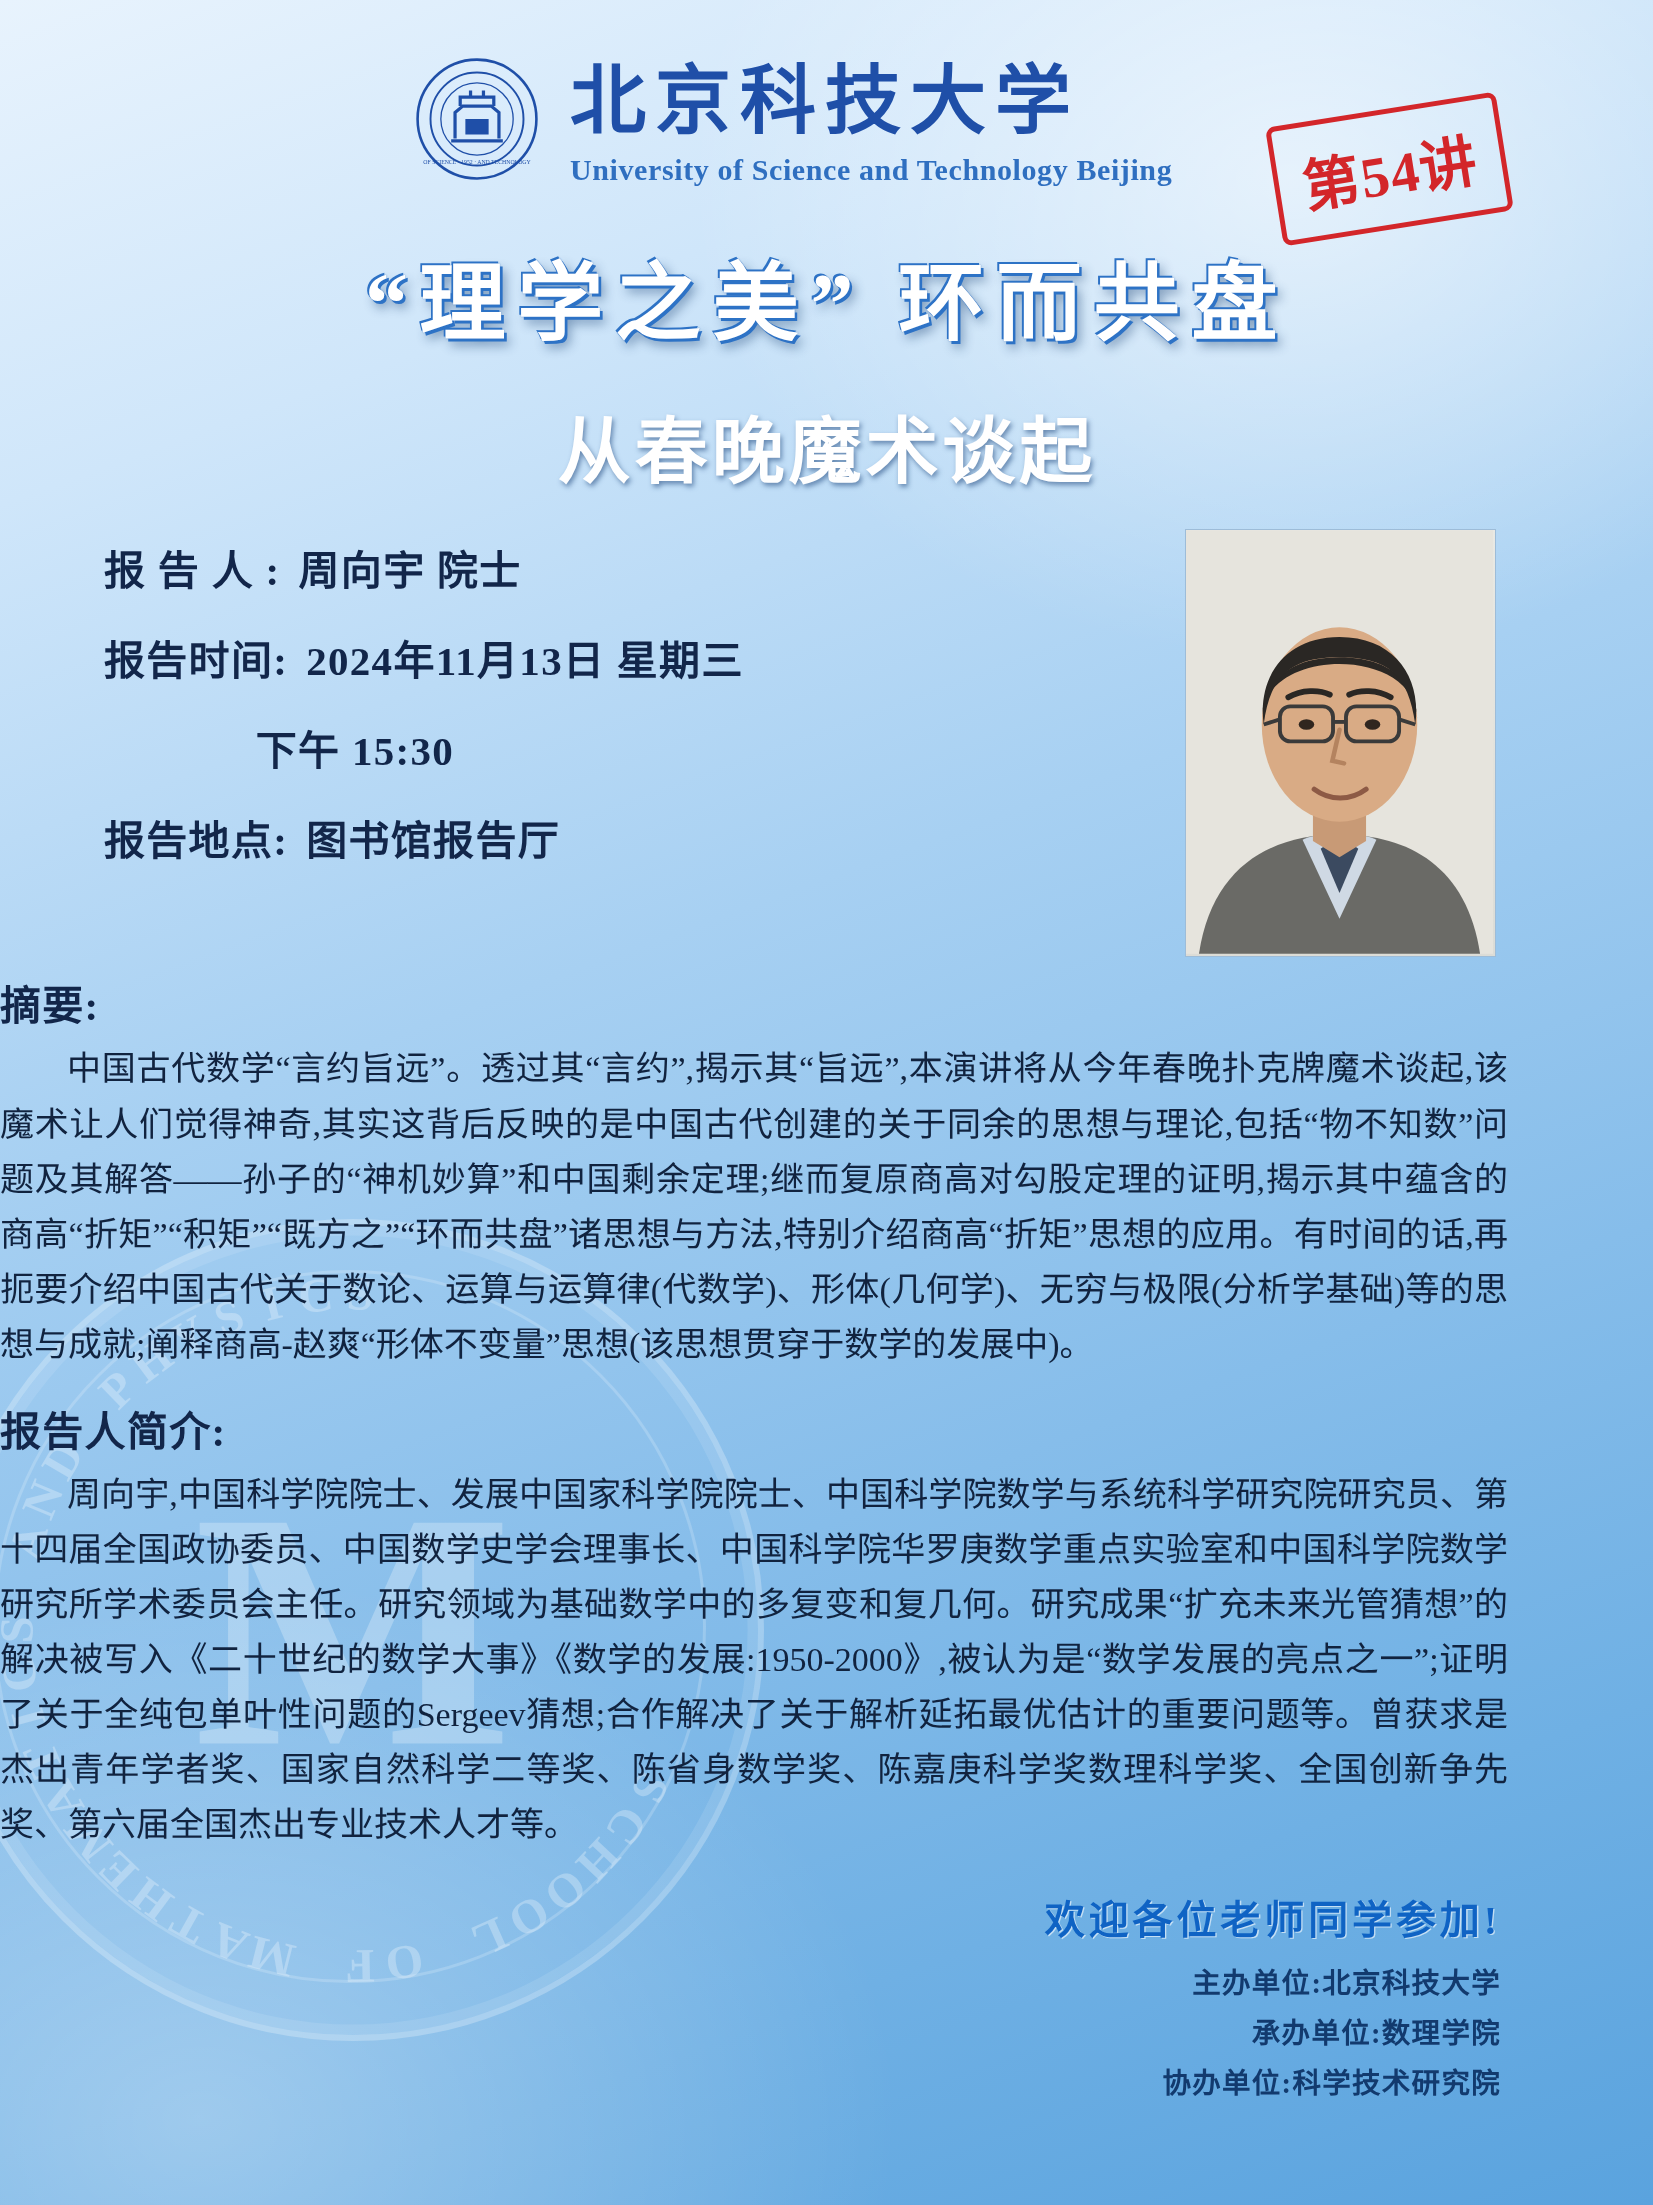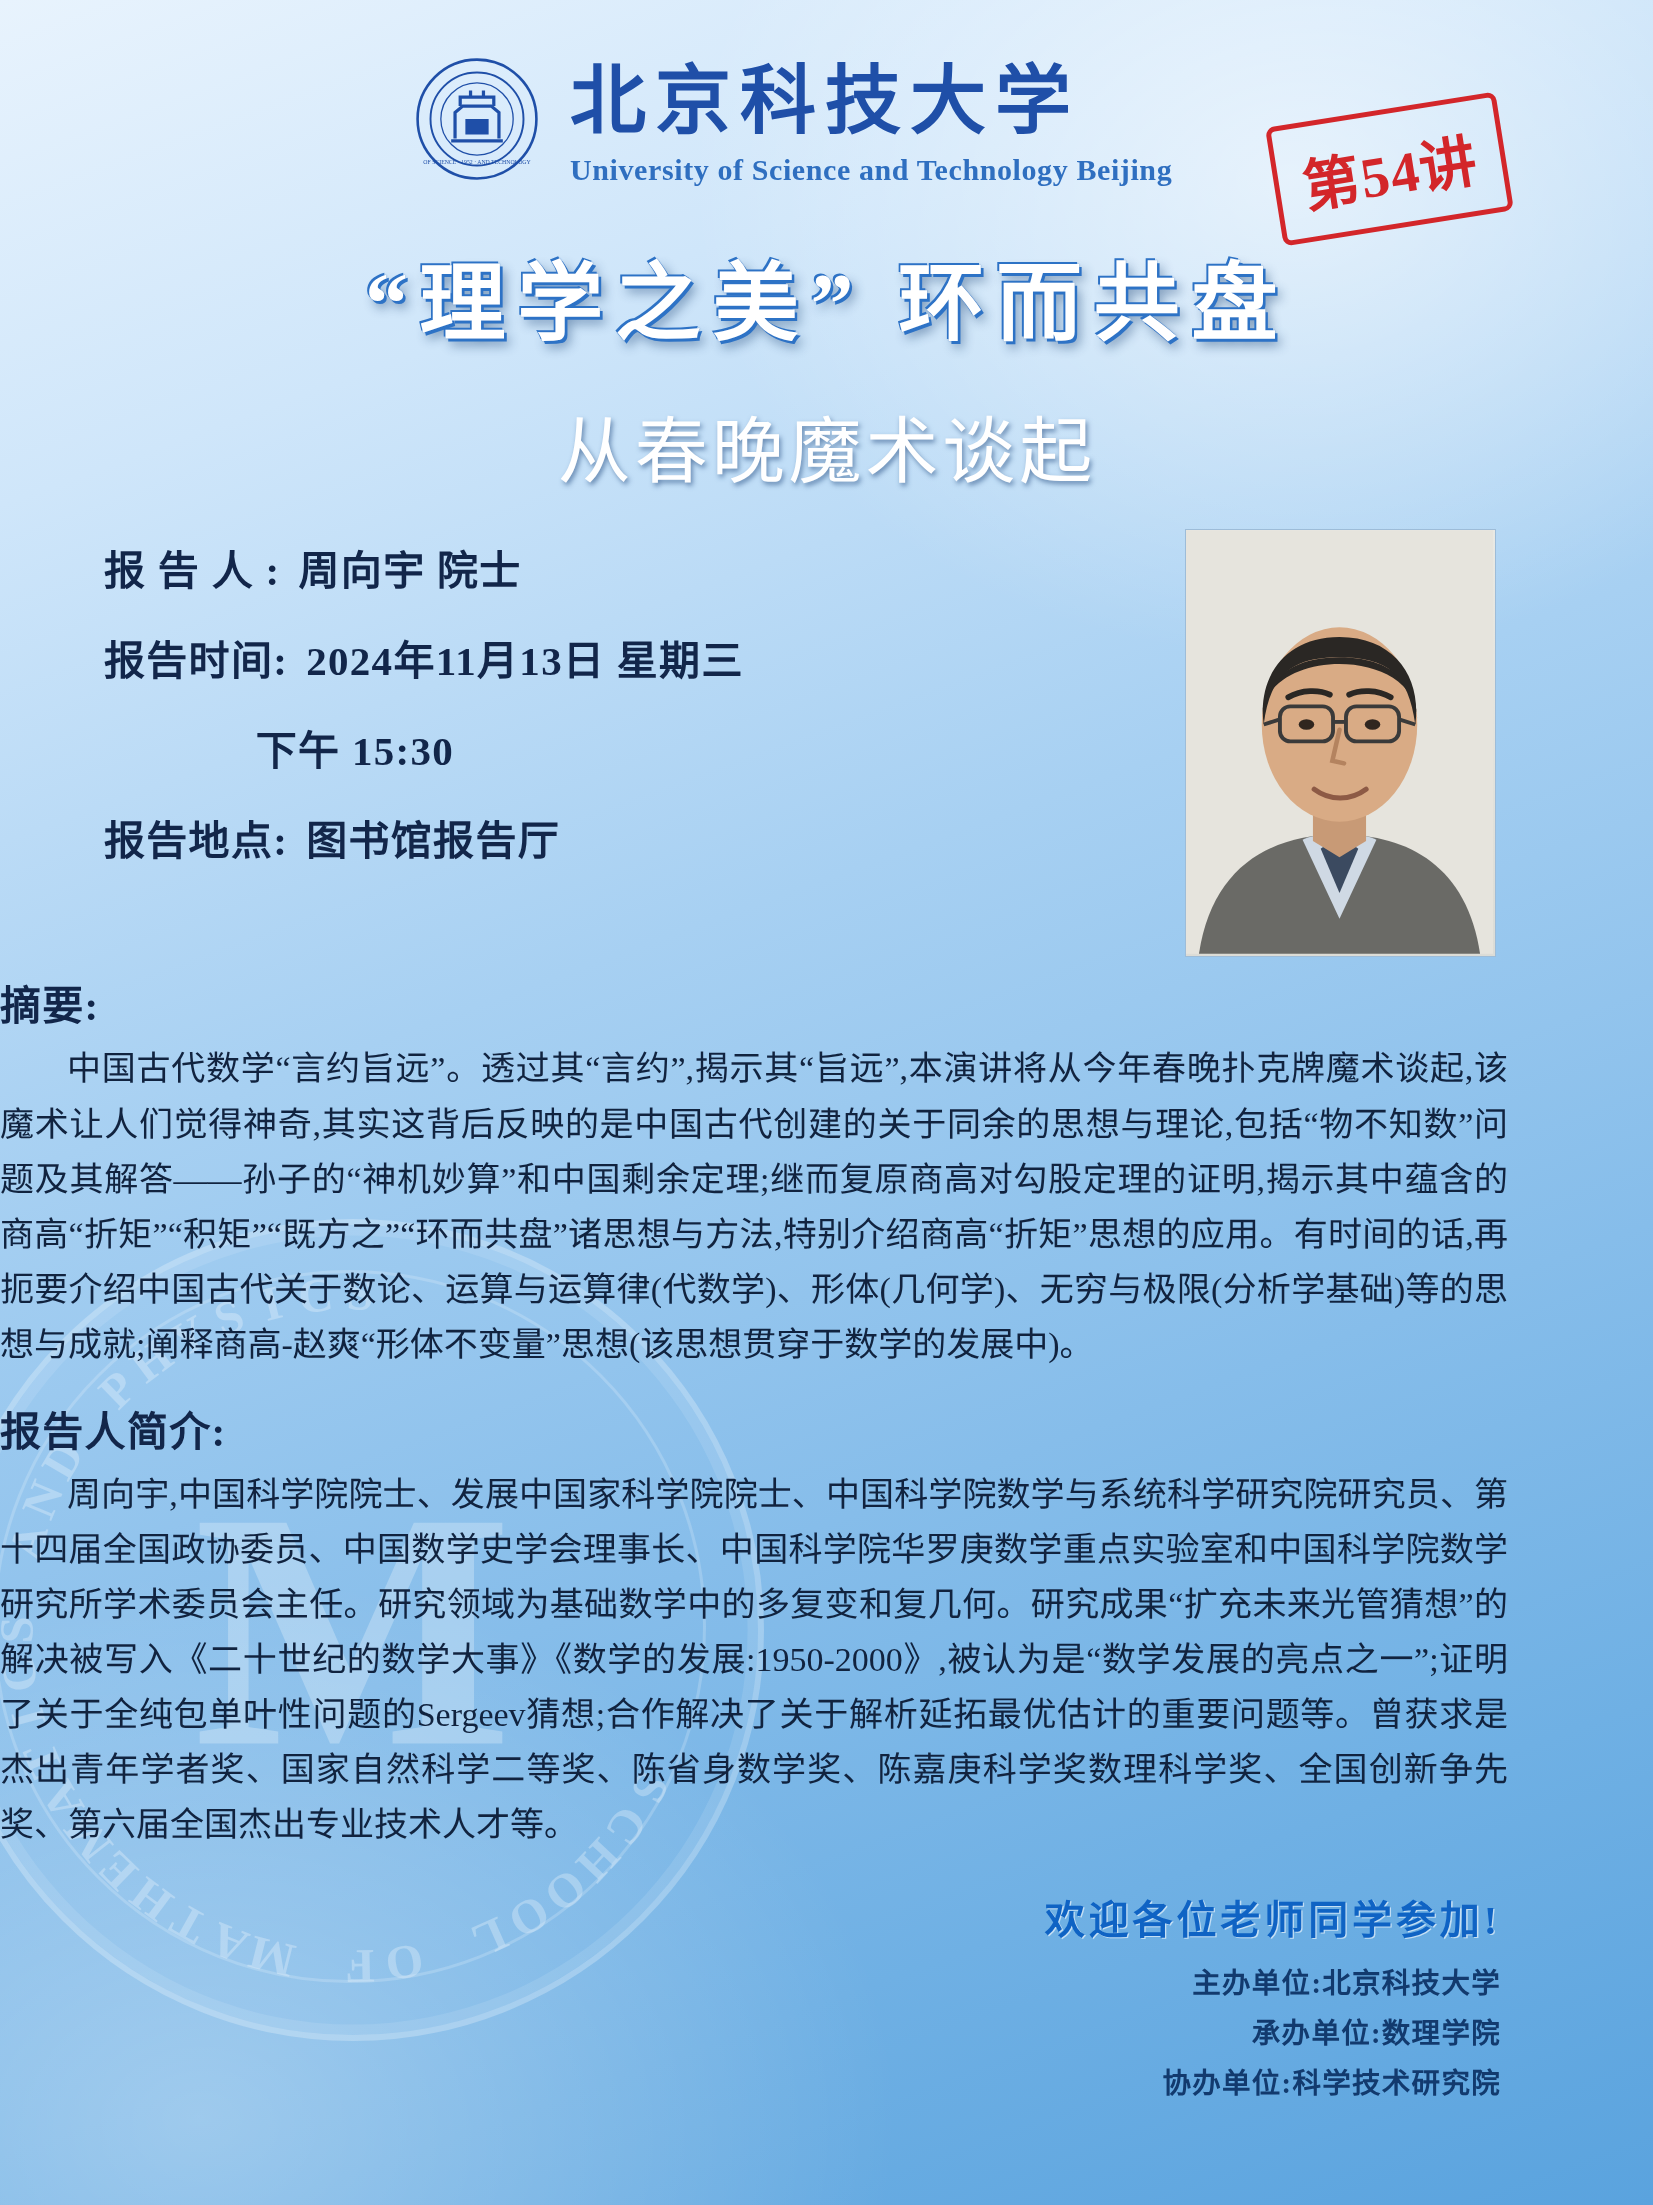--- a/index.html
+++ b/index.html
@@ -154,21 +154,21 @@
       -1.9px -1.9px 0 #2e73c6,
        5.2px 6.5px 10.4px rgba(20,60,110,0.45);
   }
 
   
   .lecture-title {
     margin-top: 34px;
     text-align: center;
     font-family: "Liberation Serif", "DejaVu Serif", serif;
     font-size: 73px;
-    font-weight: normal;
+    font-weight: bold;
     color: #ffffff;
     letter-spacing: 3.9px;
     text-shadow: 1.9px 2.6px 5.2px rgba(25,65,120,0.55);
   }
 
   
   .info-zone {
     position: relative;
     margin-top: 39px;
     padding-left: 104px;

